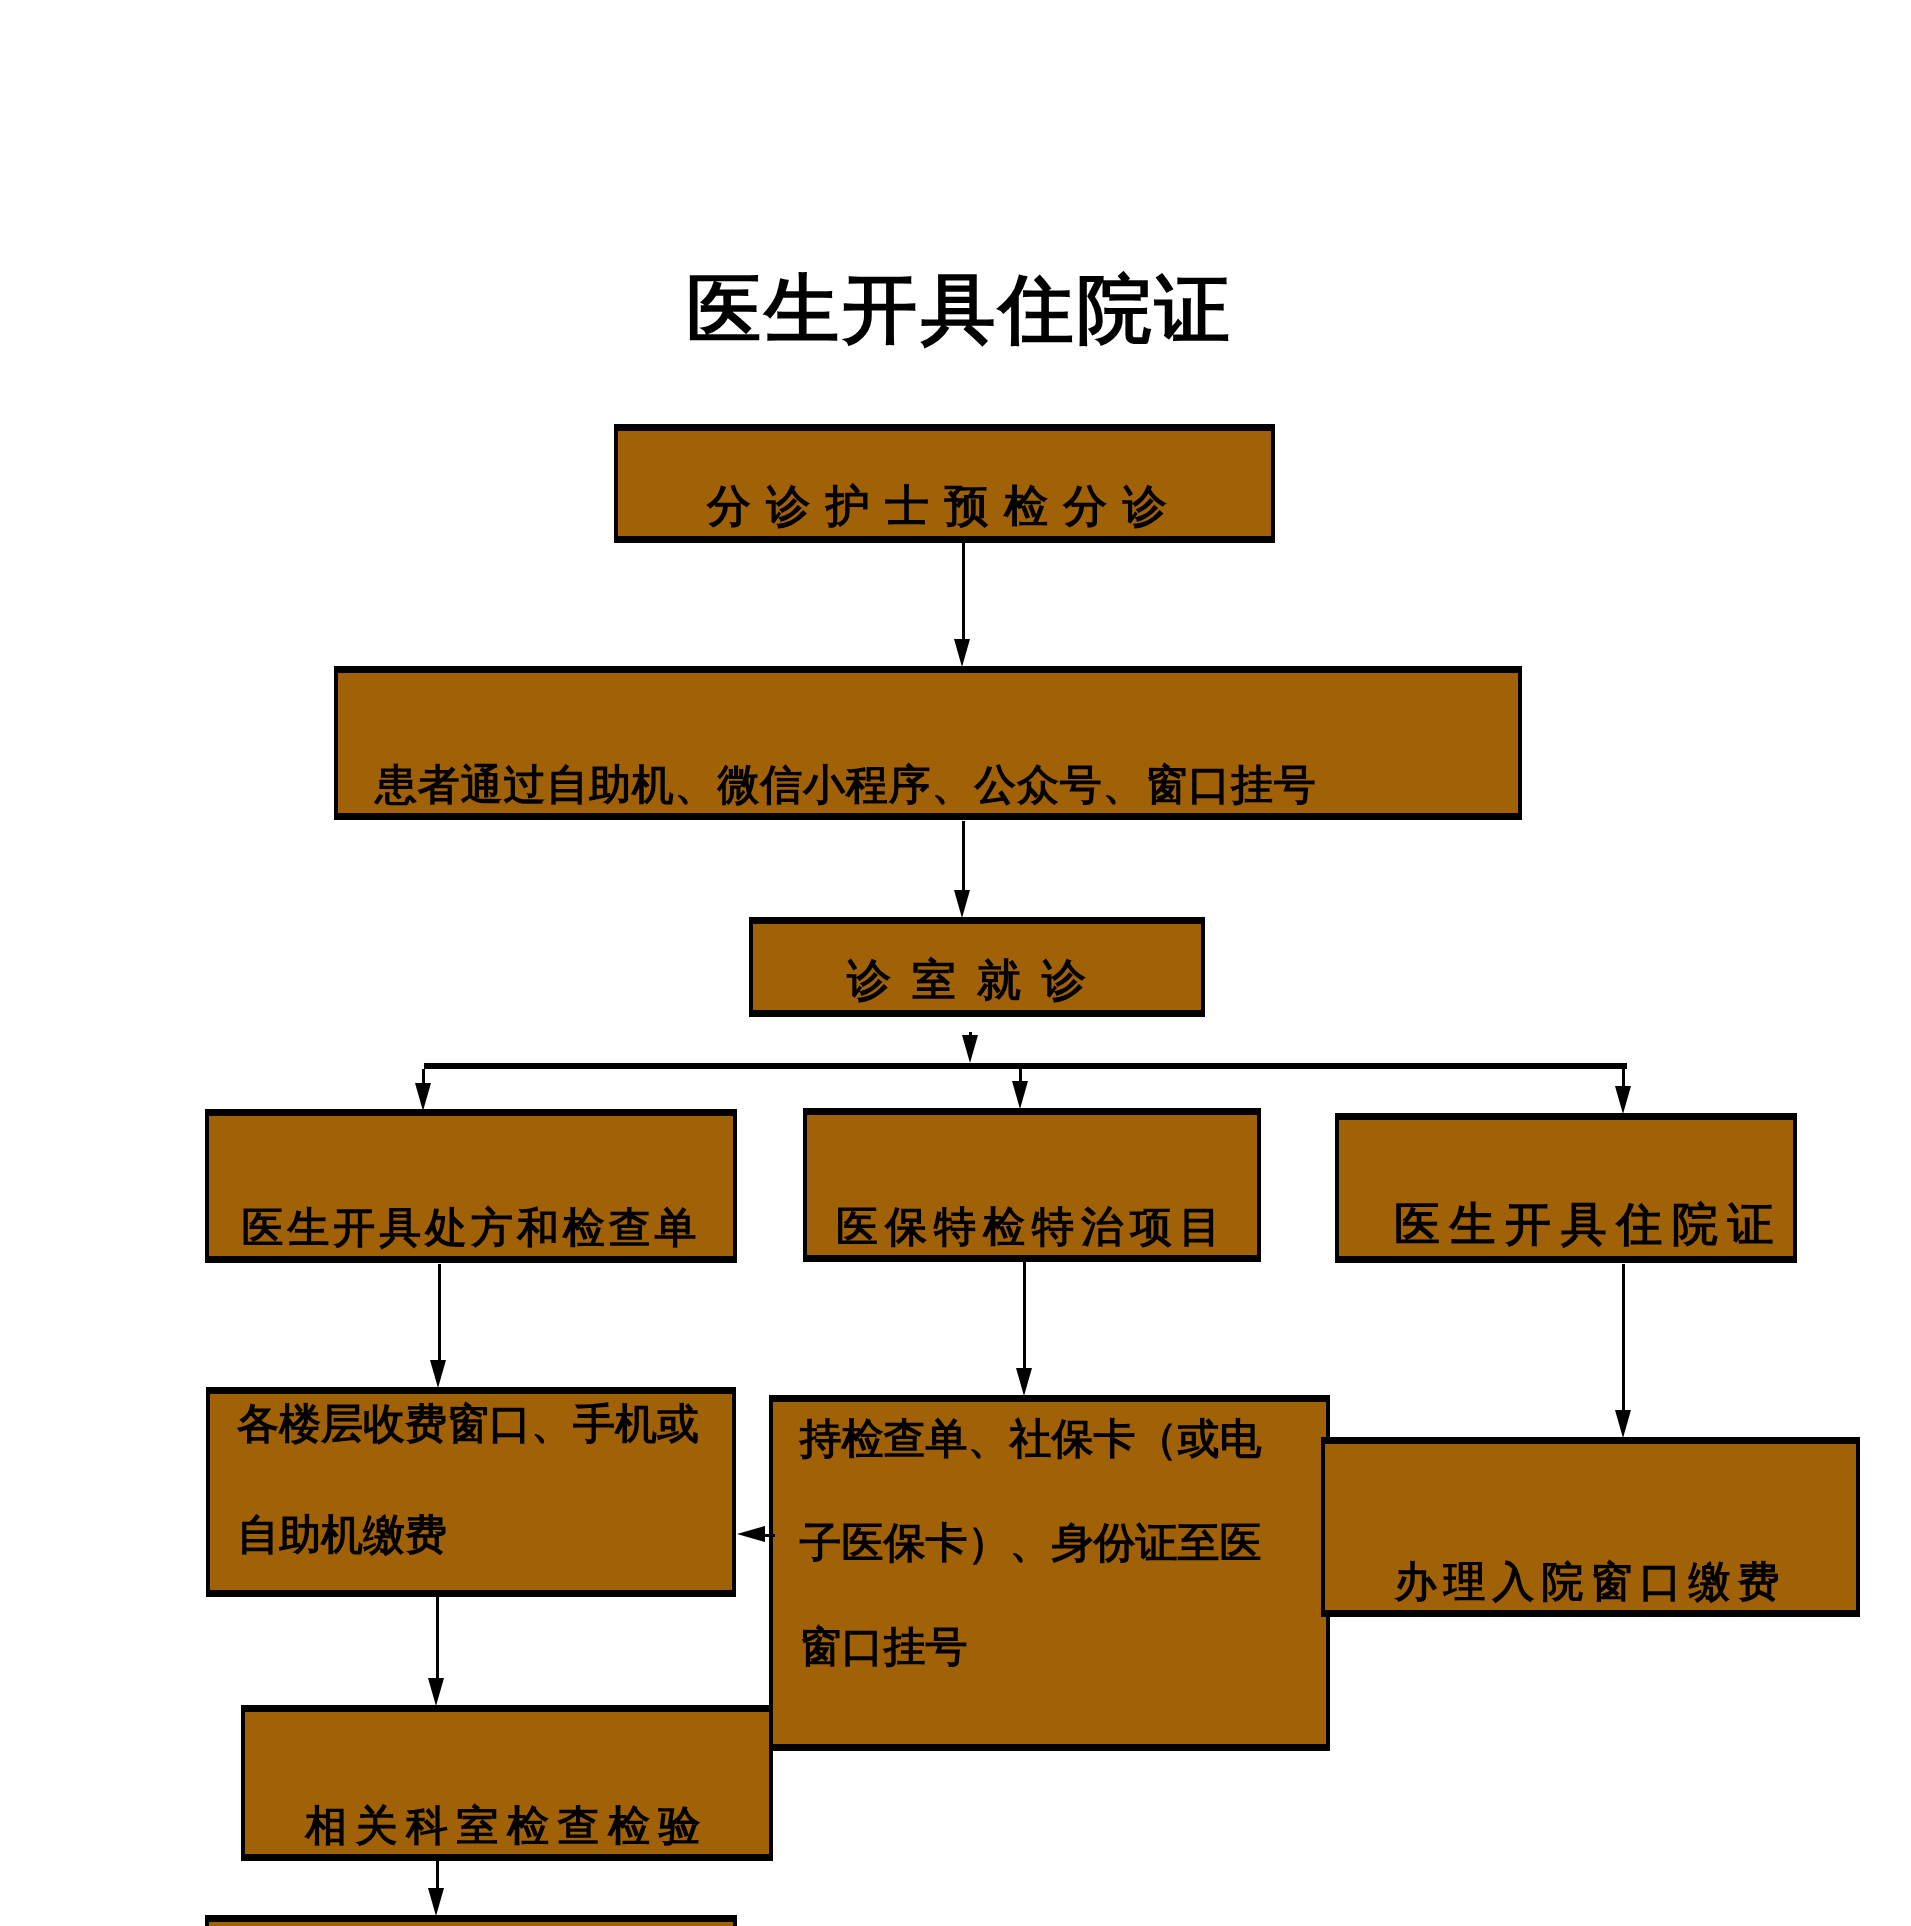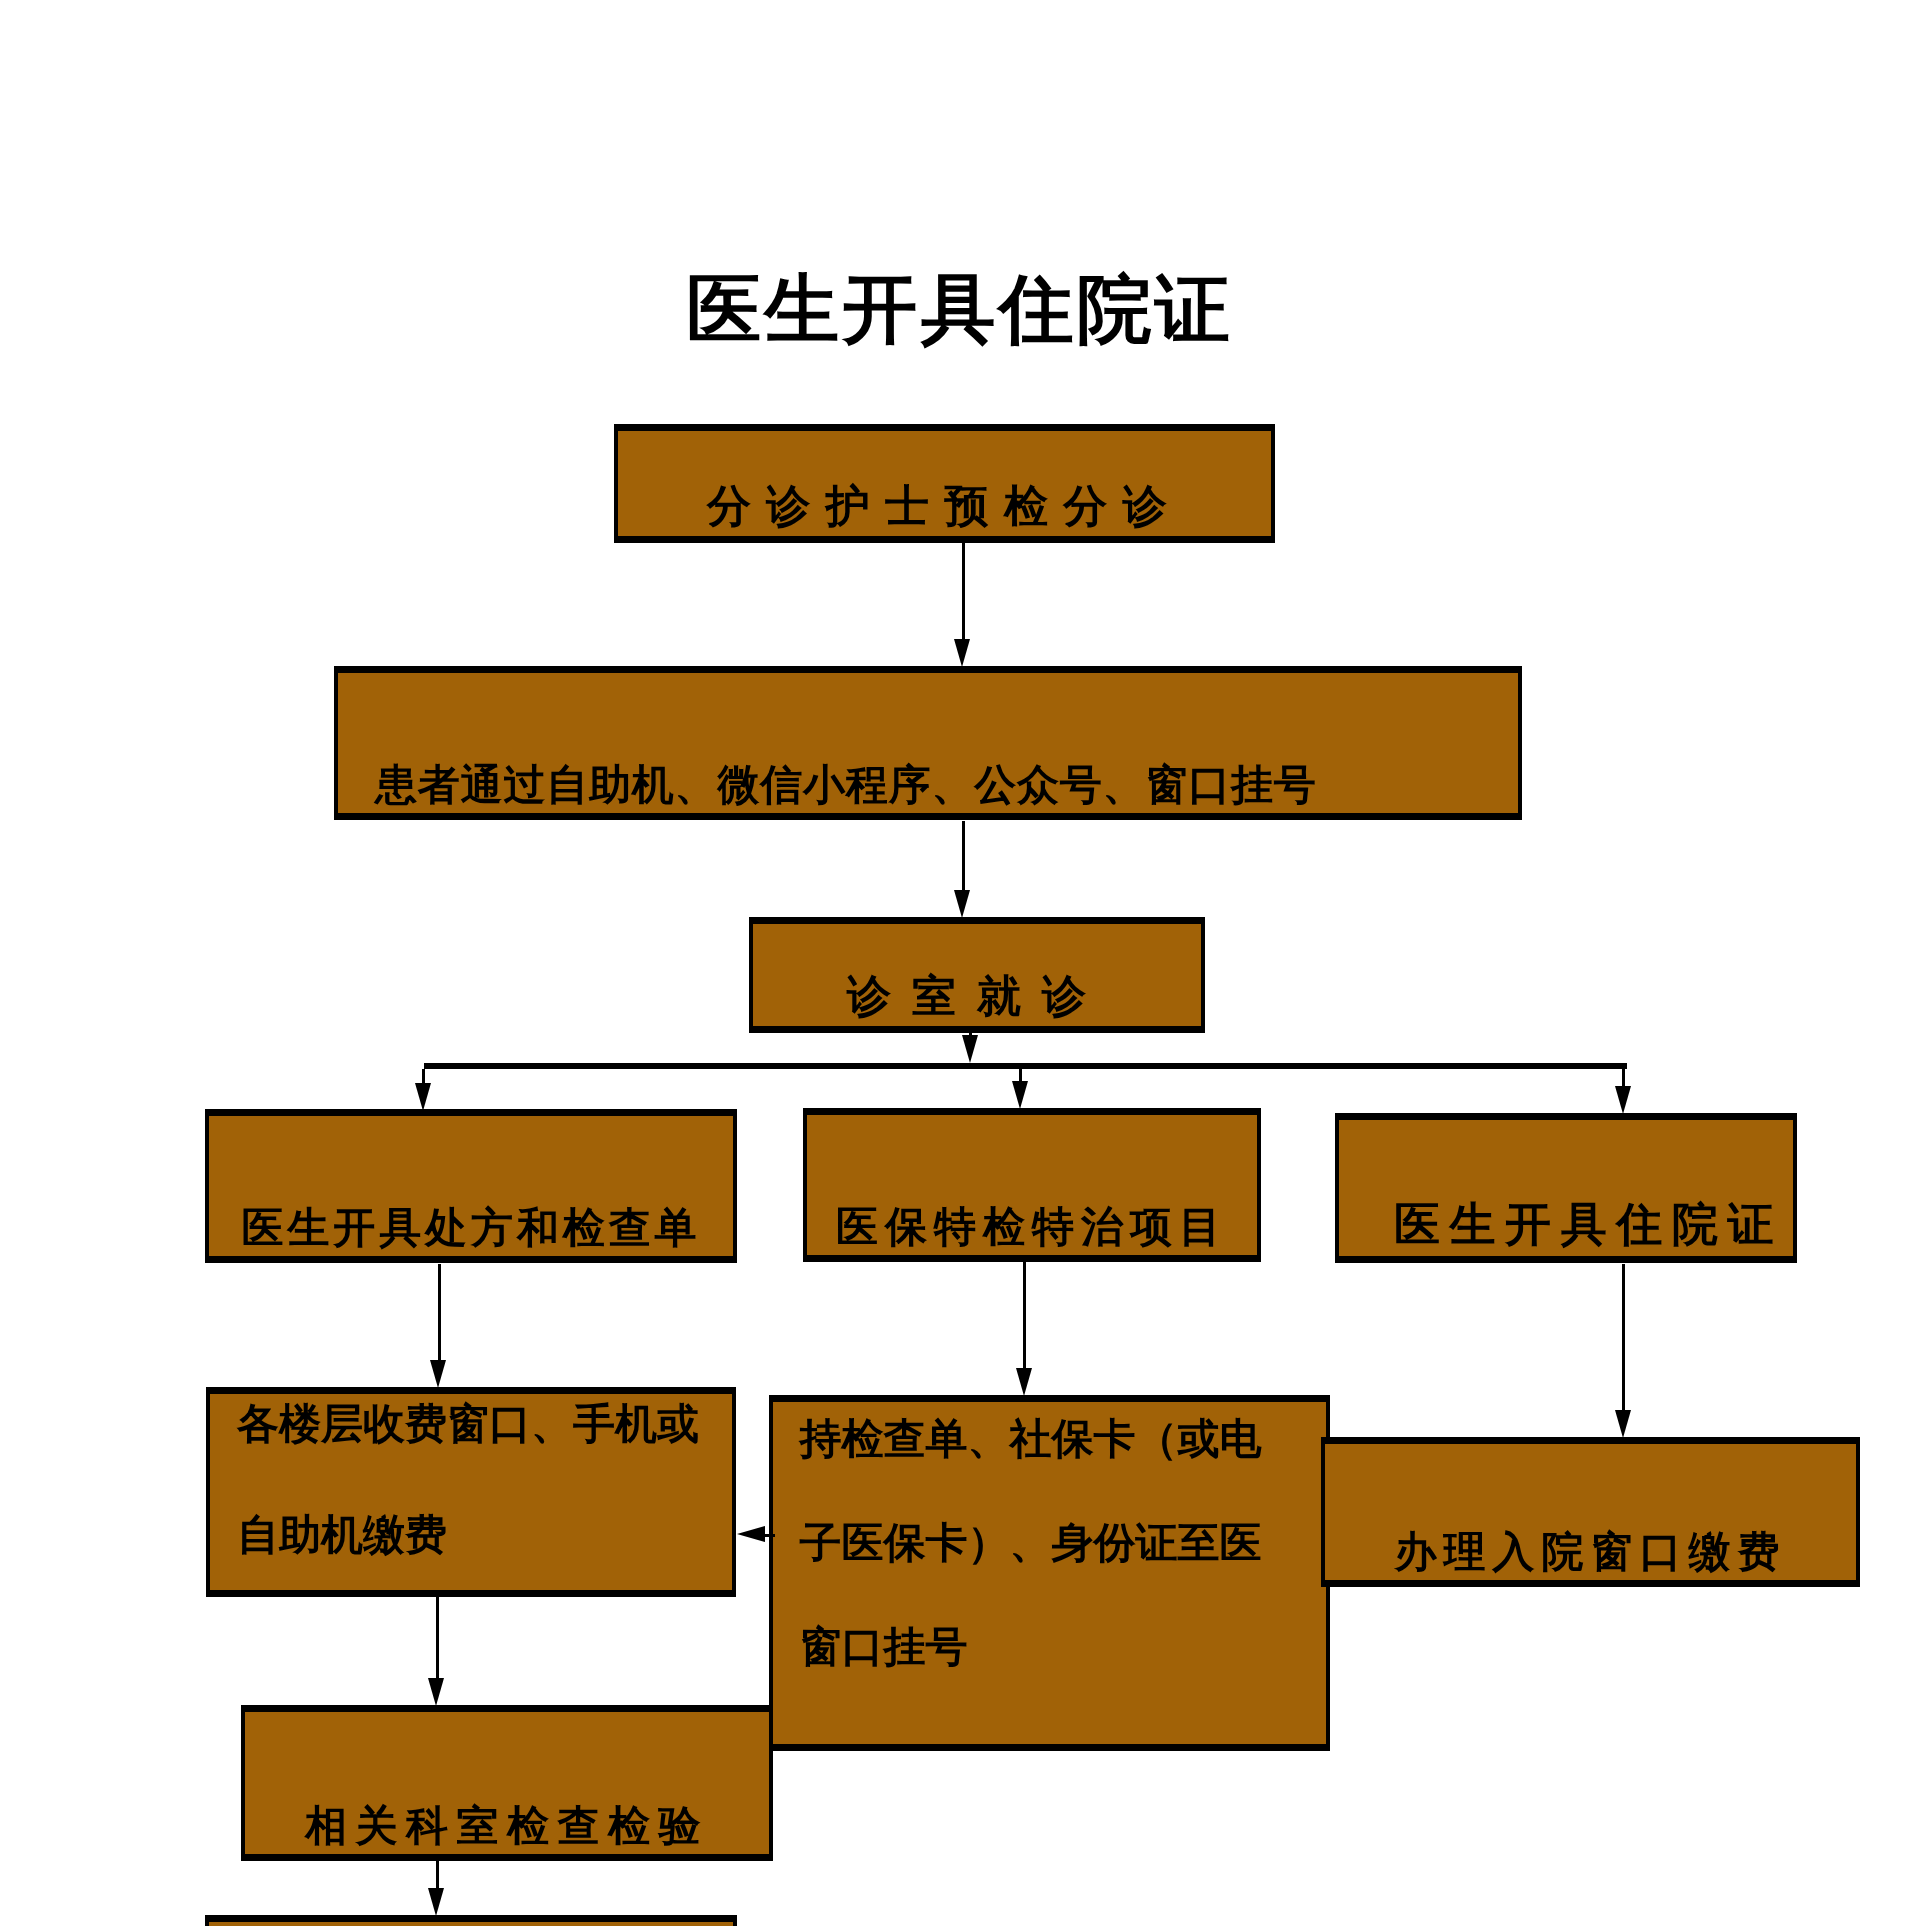--- a/index.html
+++ b/index.html
@@ -54,21 +54,21 @@
   <div class="vshaft" style="left:962px;top:543px;height:96px;"></div>
   <div class="head-down" style="left:954px;top:639px;"></div>
 
   <div class="box" style="left:334px;top:666px;width:1188px;height:154px;justify-content:flex-start;padding-left:37px;">
     <span class="lbl t-register">患者通过自助机、微信小程序、公众号、窗口挂号</span>
   </div>
 
   <div class="vshaft" style="left:962px;top:821px;height:69px;"></div>
   <div class="head-down" style="left:954px;top:890px;"></div>
 
-  <div class="box" style="left:749px;top:917px;width:456px;height:116px;">
+  <div class="box" style="left:749px;top:917px;width:456px;height:100px;">
     <span class="lbl t-consult">诊室就诊</span>
   </div>
 
   <div class="vshaft" style="left:969px;top:1032px;height:6.2px;"></div>
   <div class="head-down" style="left:962px;top:1035px;"></div>
   <div class="branch" style="left:424px;top:1063px;width:1203px;"></div>
 
   <div class="vshaft" style="left:422px;top:1069px;height:14px;"></div>
   <div class="head-down" style="left:415px;top:1083px;"></div>
 
@@ -106,21 +106,21 @@
 
   <div class="box" style="left:769px;top:1395px;width:561px;height:356px;padding-left:21px;">
     <span class="absline" style="left:26.6px;top:14.6px;">持检查单、社保卡（或电</span>
     <span class="absline" style="left:26.6px;top:119px;">子医保卡）、身份证至医</span>
     <span class="absline" style="left:26.6px;top:223px;">窗口挂号</span>
   </div>
 
   <div class="hshaft" style="left:762px;top:1534px;width:13px;"></div>
   <div class="head-left" style="left:737px;top:1526px;"></div>
 
-  <div class="box" style="left:1321px;top:1437px;width:539px;height:150px;">
+  <div class="box" style="left:1321px;top:1437px;width:539px;height:180px;">
     <span class="lbl t-admission">办理入院窗口缴费</span>
   </div>
 
   <div class="vshaft" style="left:436px;top:1597px;height:81px;"></div>
   <div class="head-down" style="left:428px;top:1678px;"></div>
 
   <div class="box" style="left:205px;top:1705px;width:532px;height:156px;margin-left:36px;">
     <span class="lbl t-dept">相关科室检查检验</span>
   </div>
 

